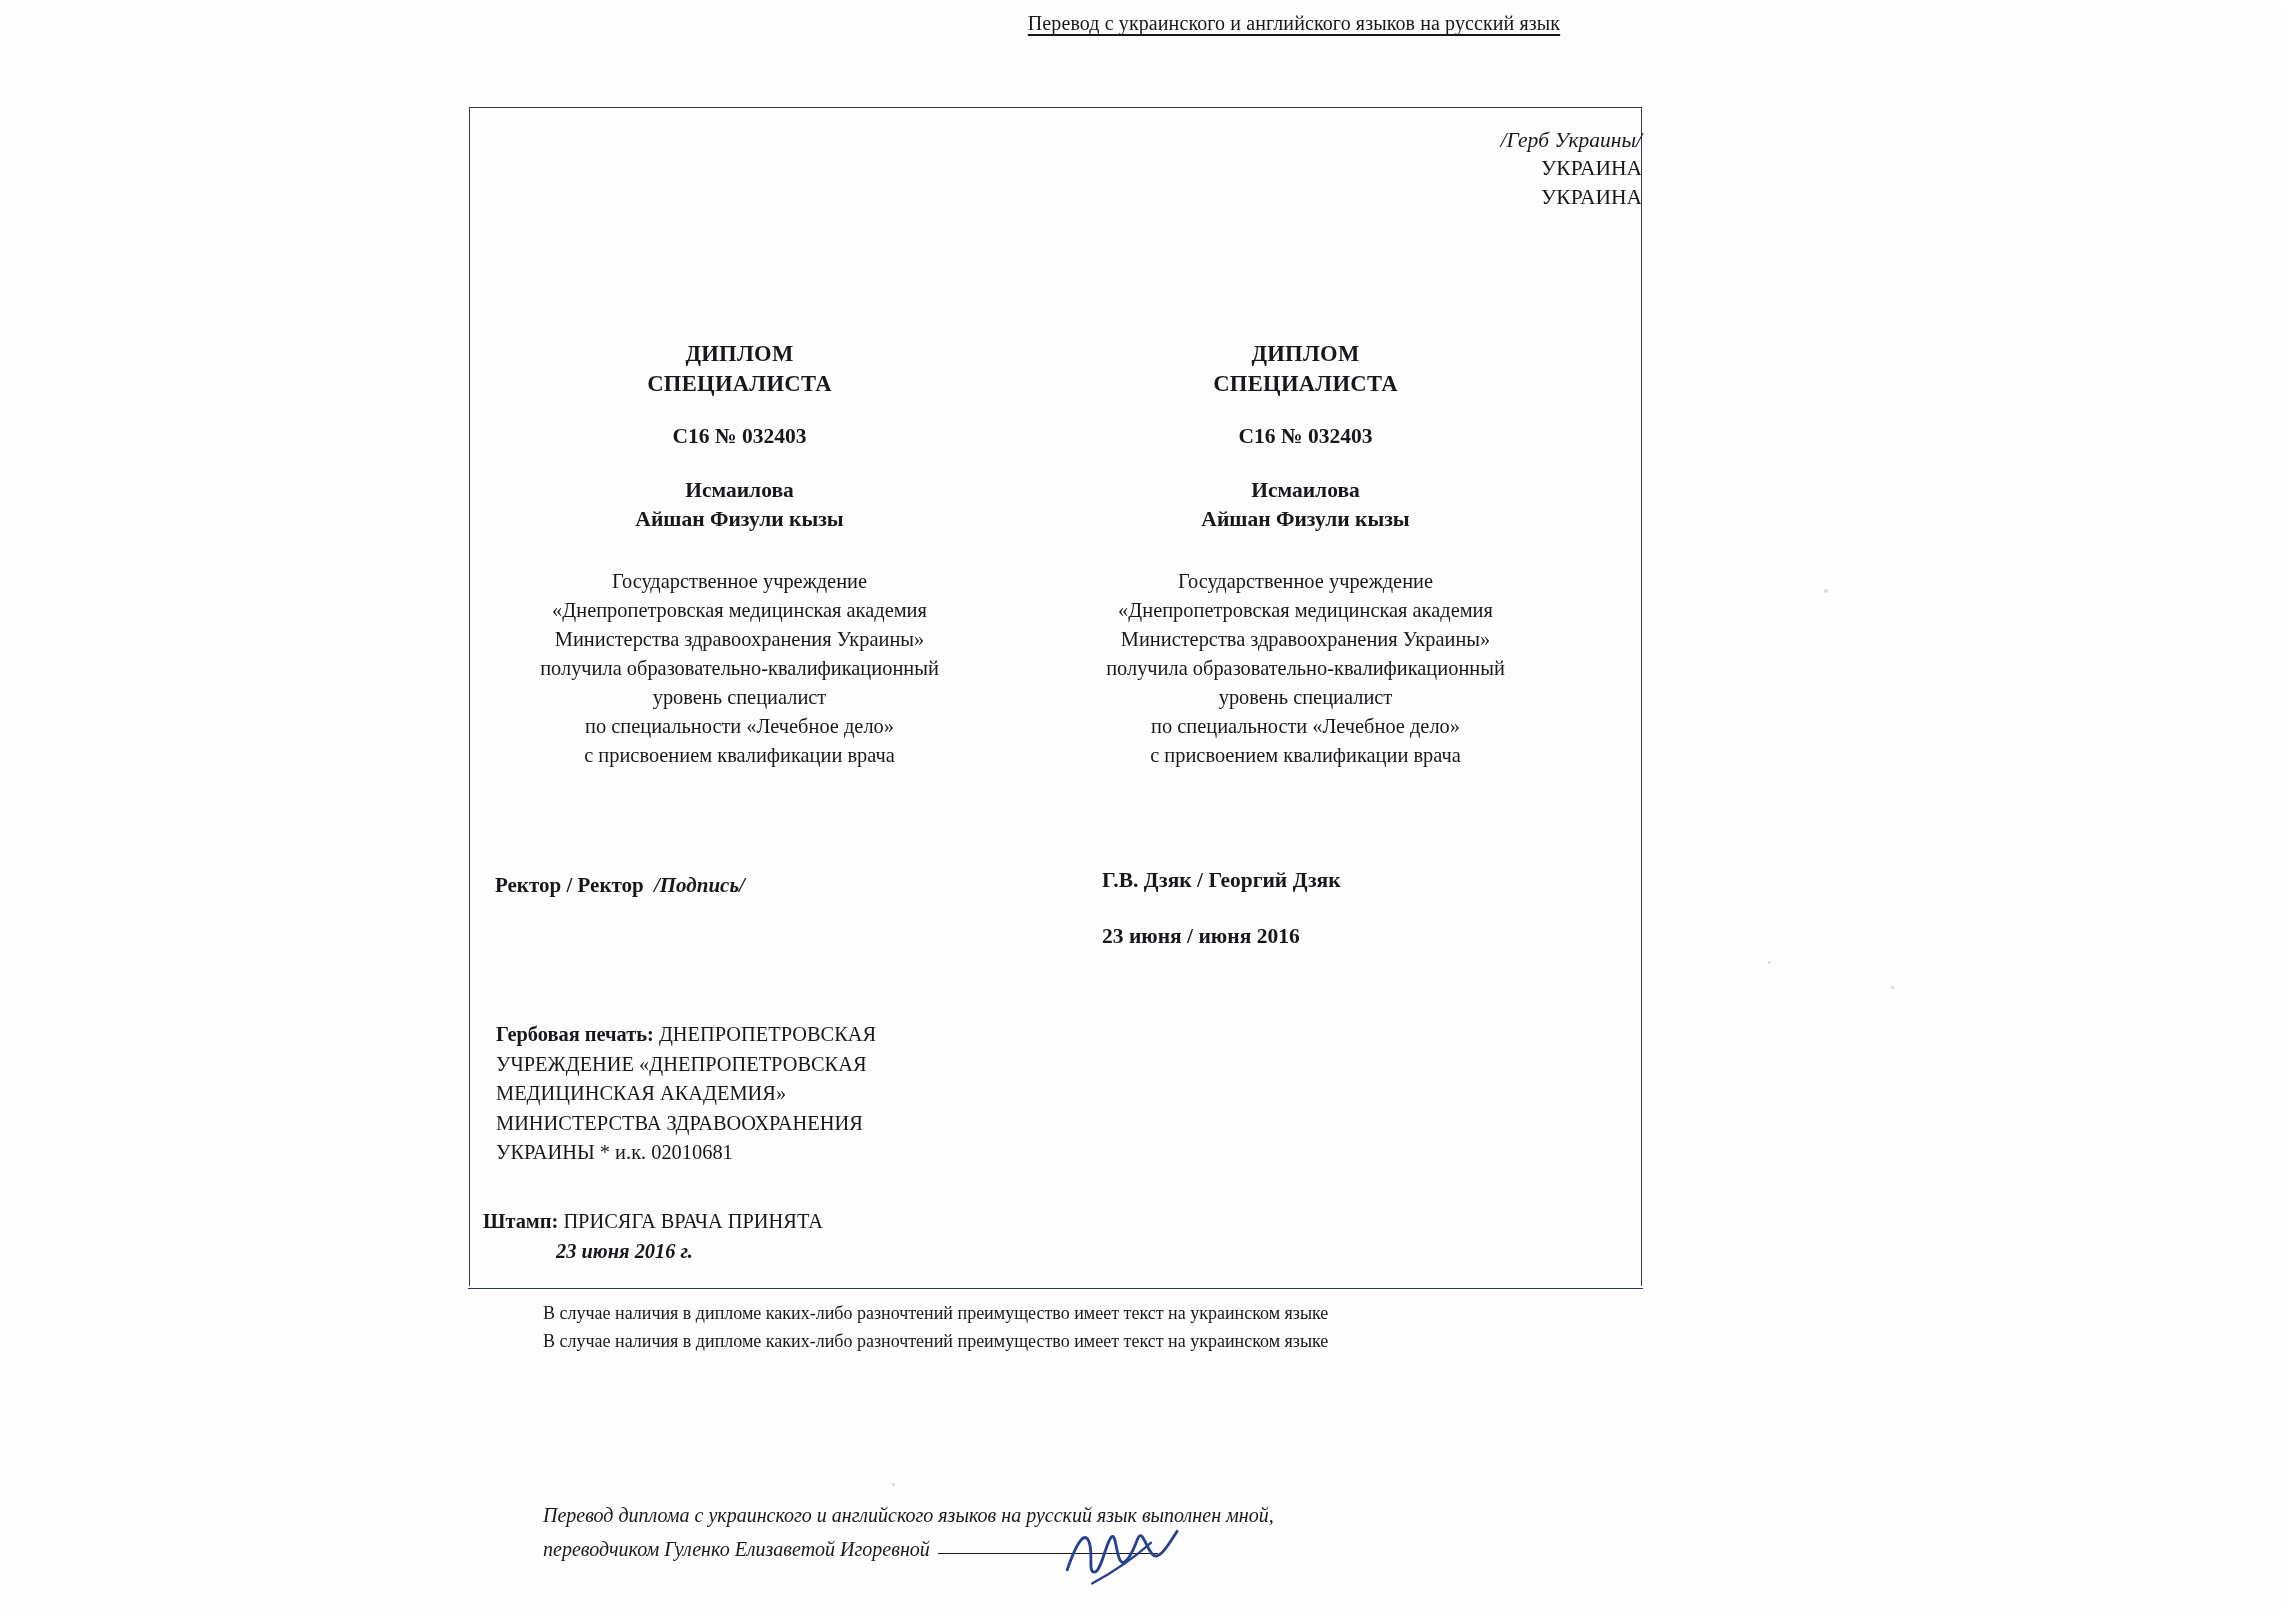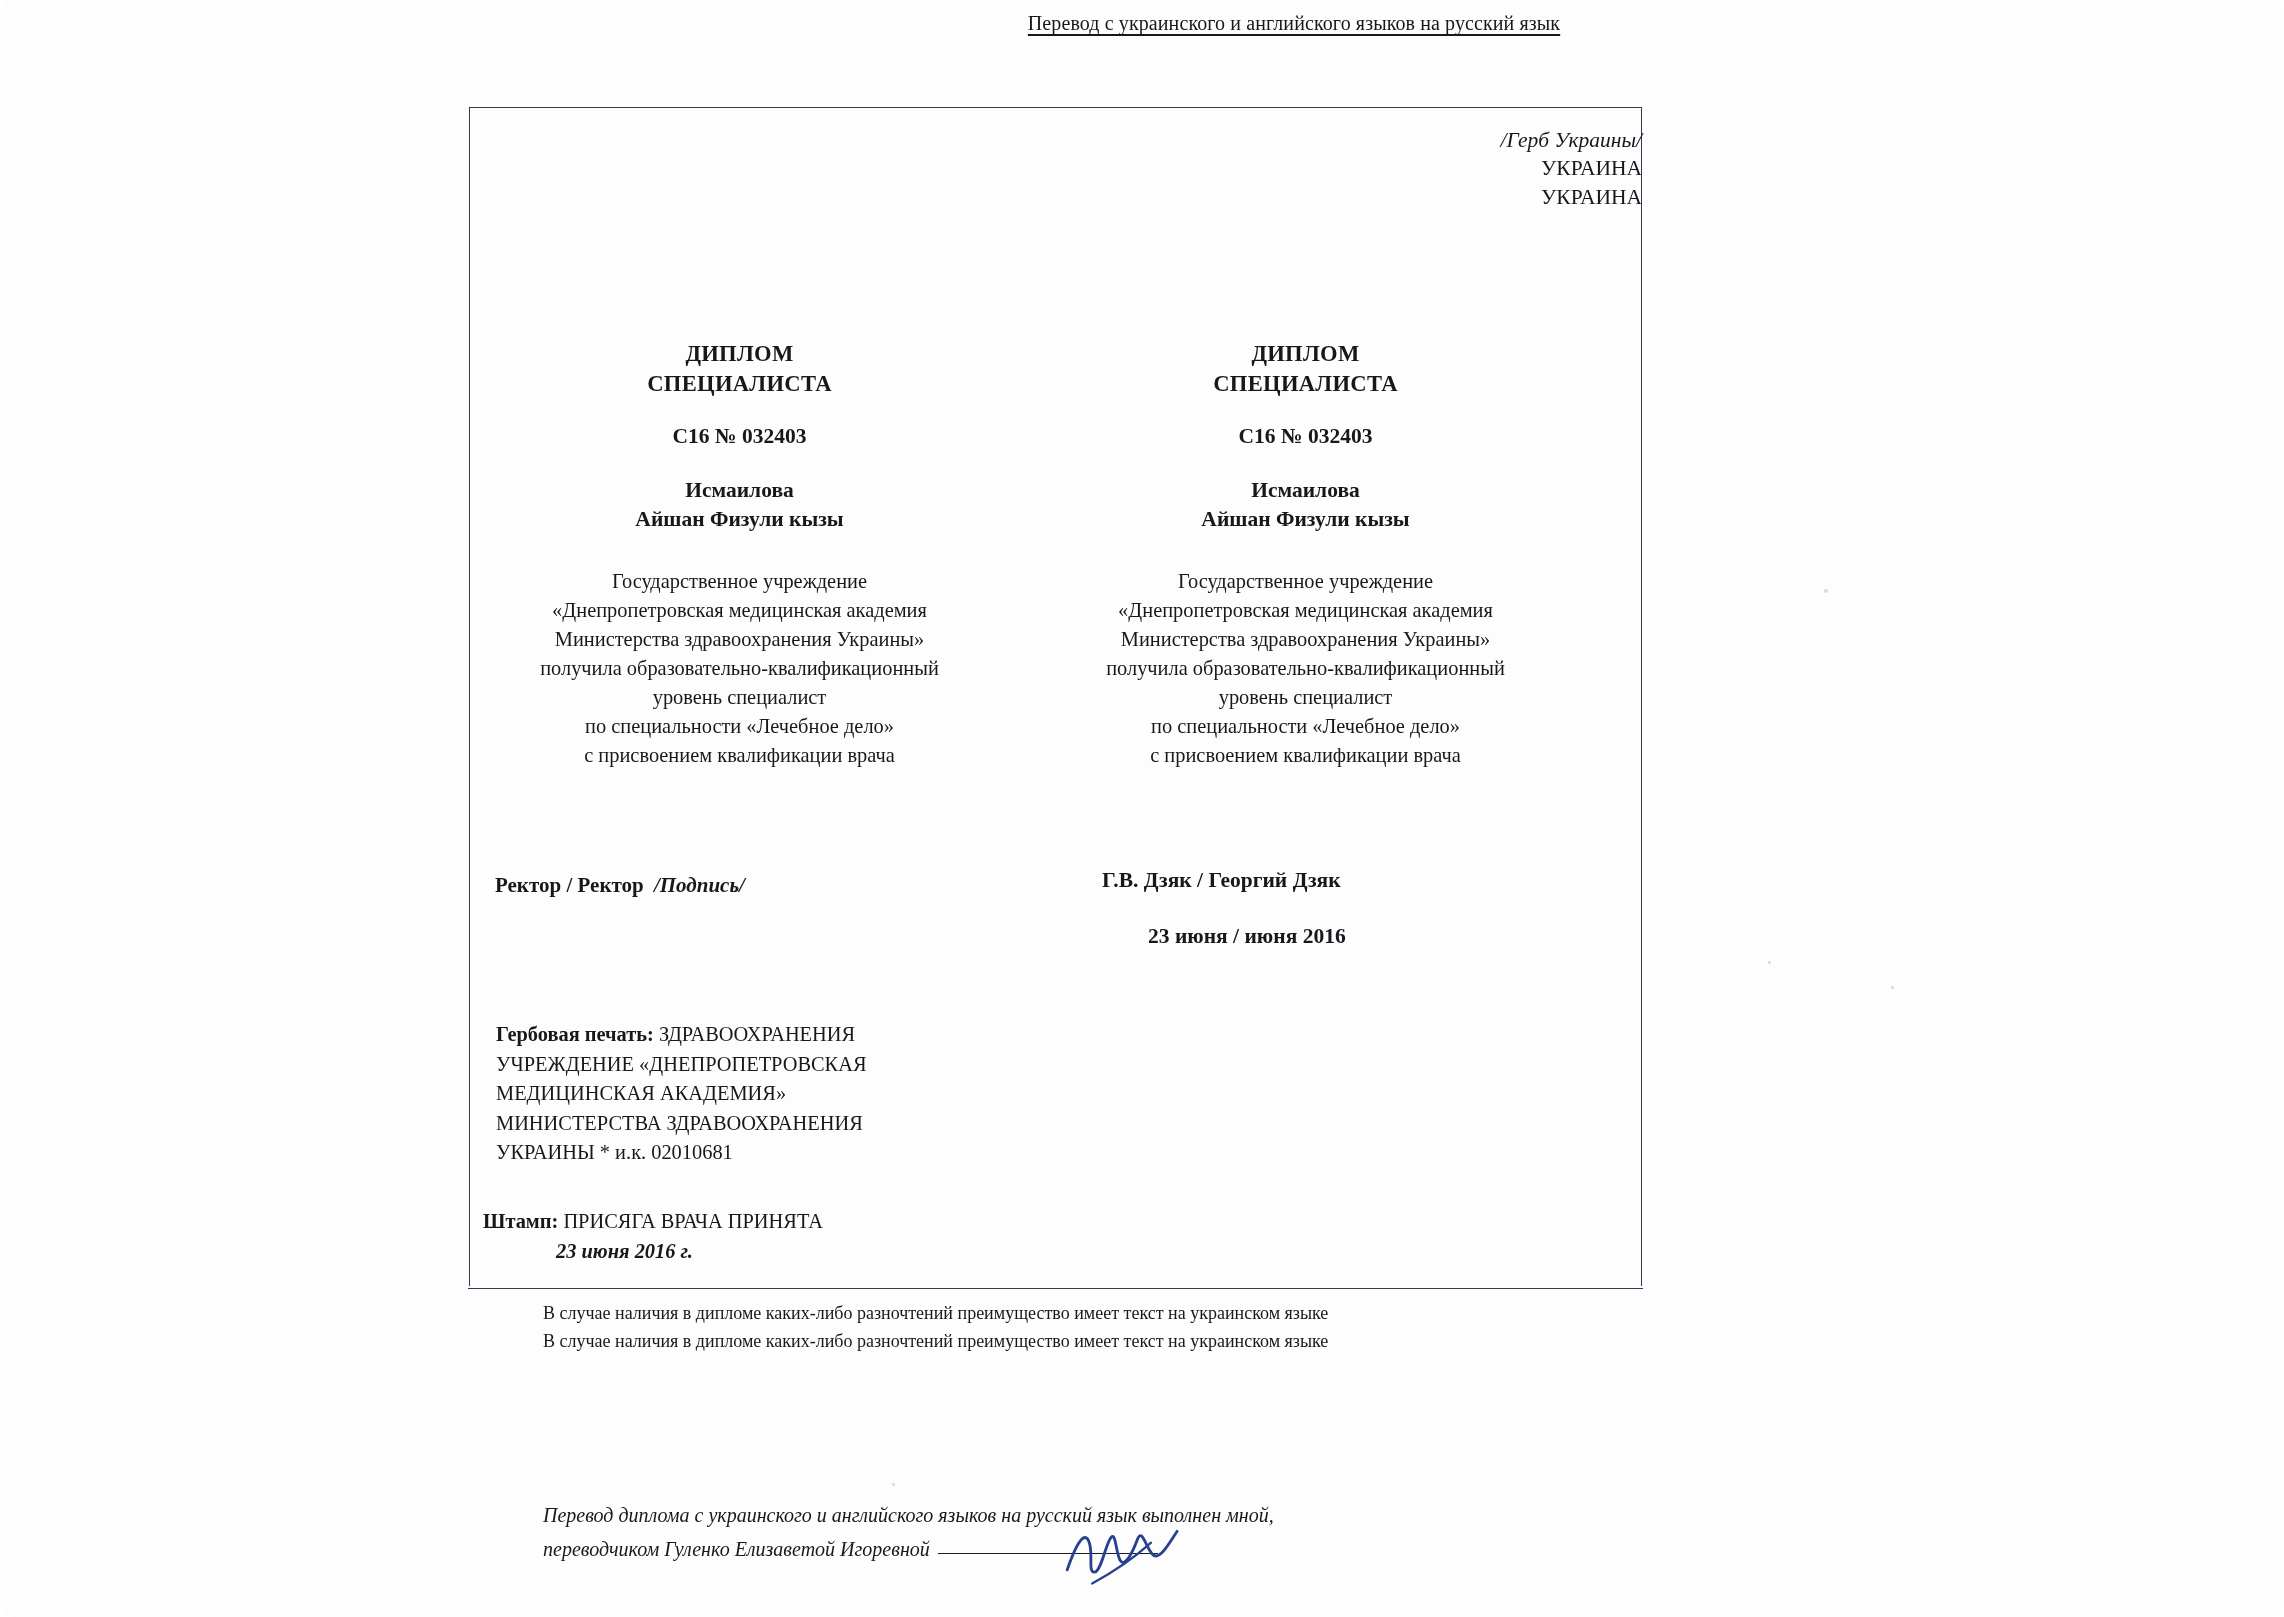--- a/index.html
+++ b/index.html
@@ -131,21 +131,20 @@
     top: 868px;
     font-size: 21.5px;
     font-weight: bold;
   }
   .date-right {
     position: absolute;
     left: 1102px;
     top: 924px;
     font-size: 21.5px;
     font-weight: bold;
-    margin-left: 46px;
   }
 
   .seal-block {
     position: absolute;
     left: 496px;
     top: 1020px;
     width: 622px;
     font-size: 20.4px;
     line-height: 1.45;
   }
@@ -268,21 +267,21 @@
 
   <div class="rector-left">
     <span>Ректор / Ректор</span><span class="sig">/Подпись/</span>
   </div>
 
   <div class="rector-right">Г.В. Дзяк / Георгий Дзяк</div>
   <div class="date-right">23 июня / июня 2016</div>
 
   <div class="seal-block">
     <span class="lead">Гербовая печать:</span>
-    <span>ЗДРАВООХРАНЕНИЯ</span><br>
+    <span>ДНЕПРОПЕТРОВСКАЯ</span><br>
     <span>УЧРЕЖДЕНИЕ «ДНЕПРОПЕТРОВСКАЯ</span><br>
     <span>МЕДИЦИНСКАЯ АКАДЕМИЯ»</span><br>
     <span>МИНИСТЕРСТВА ЗДРАВООХРАНЕНИЯ</span><br>
     <span>УКРАИНЫ * и.к. 02010681</span>
   </div>
 
   <div class="stamp-block">
     <span class="lead">Штамп:</span>
     <span>ПРИСЯГА ВРАЧА ПРИНЯТА</span>
     <span class="stamp-date">23 июня 2016 г.</span>

